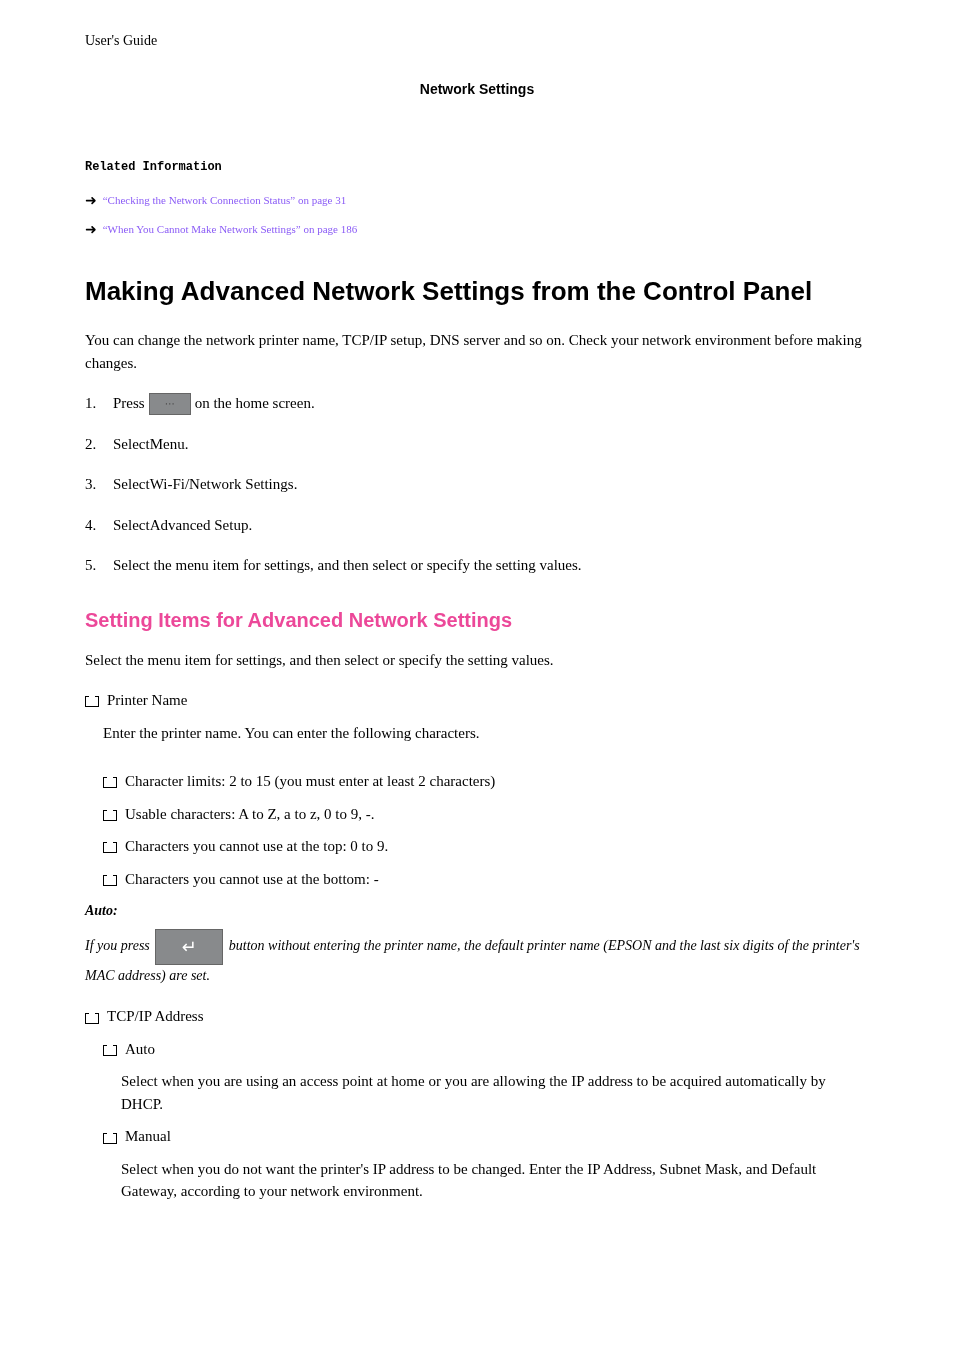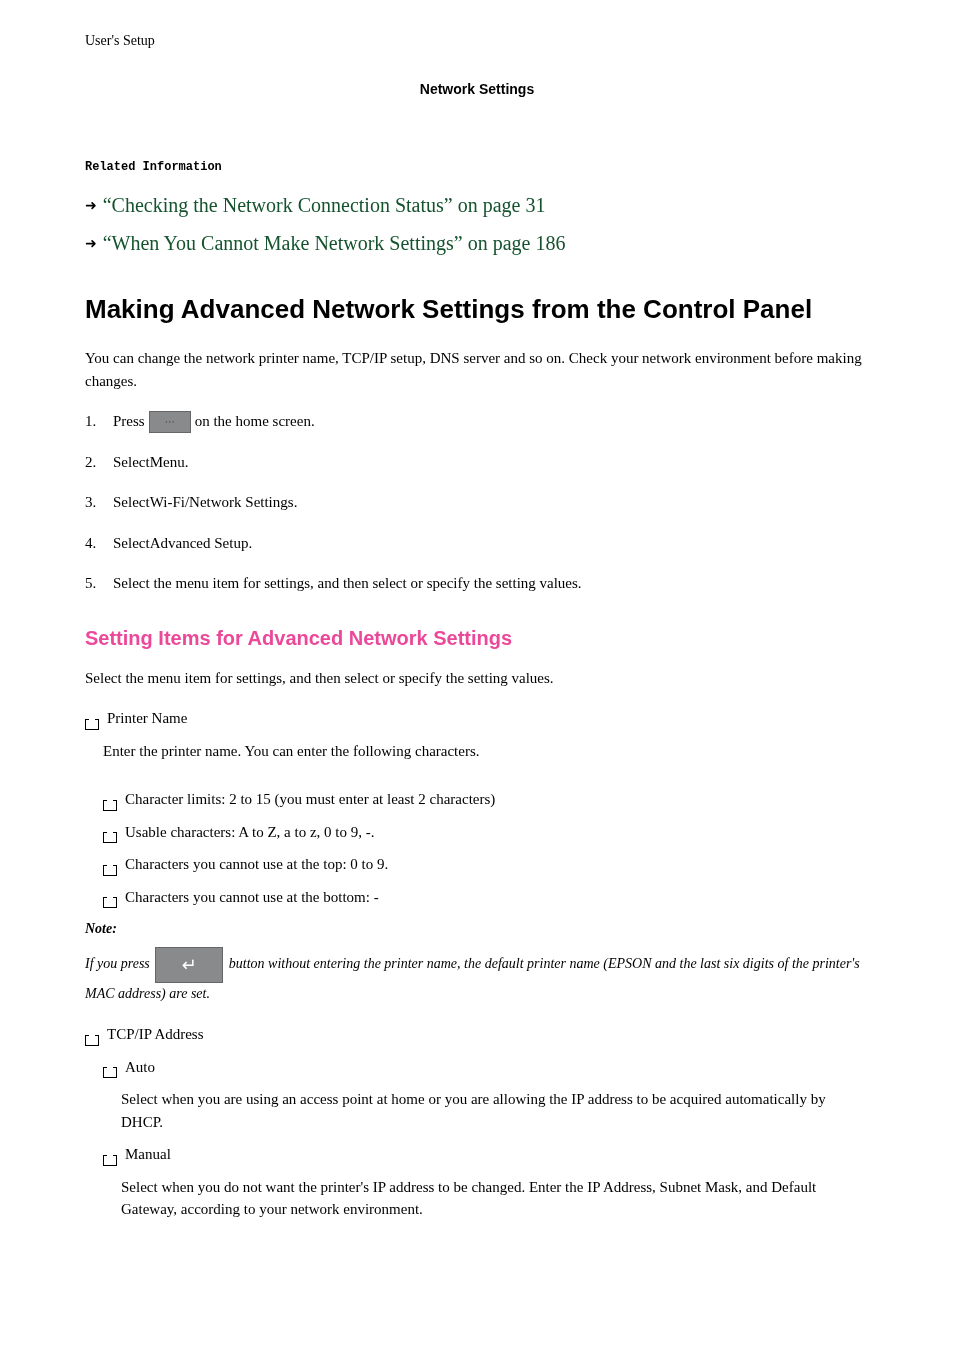--- a/index.html
+++ b/index.html
@@ -38,22 +38,22 @@
       display: flex;
       align-items: center;
       margin-bottom: 8px;
     }
     .arrow-icon {
       color: #000;
       font-size: 14px;
       margin-right: 6px;
     }
     .link {
-      color: #14532d;
-      font-size: 20px;
+      color: #8b5cf6;
+      font-size: 11px;
     }
     h1.main-heading {
       font-family: Arial, Helvetica, sans-serif;
       font-weight: bold;
       font-size: 26px;
       margin-top: 32px;
       margin-bottom: 18px;
     }
     .body-text {
       font-size: 15px;
@@ -93,21 +93,21 @@
       font-family: Arial, Helvetica, sans-serif;
       font-weight: bold;
       font-size: 20px;
       color: #ec4899;
       margin-top: 28px;
       margin-bottom: 14px;
     }
     .ul-item {
       display: flex;
       margin-bottom: 10px;
-      align-items: flex-end;
+      align-items: center;
     }
     .ul-bullet {
       width: 14px;
       height: 11px;
       border: 1.5px solid #000;
       border-top: none;
       margin-right: 8px;
       margin-top: 3px;
       flex-shrink: 0;
       position: relative;
@@ -158,21 +158,21 @@
       font-size: 18px;
       vertical-align: middle;
       margin: 0 2px;
       font-style: normal;
     }
     .bold { font-weight: normal; }
   </style>
 </head>
 <body>
 
-<div class="header-left">User's Setup</div>
+<div class="header-left">User's Guide</div>
 <div class="header-center">Network Settings</div>
 
 <div class="section-heading-bold">Related Information</div>
 
 <div class="link-row">
   <span class="arrow-icon">➜</span>
   <span class="link">“Checking the Network Connection Status” on page 31</span>
 </div>
 <div class="link-row">
   <span class="arrow-icon">➜</span>
@@ -248,21 +248,21 @@
 </div>
 <div class="ul-item indent-1">
   <span class="ul-bullet"></span>
   <div class="ul-content">Characters you cannot use at the top: 0 to 9.</div>
 </div>
 <div class="ul-item indent-1">
   <span class="ul-bullet"></span>
   <div class="ul-content">Characters you cannot use at the bottom: -</div>
 </div>
 
-<div class="note-label">Note:</div>
+<div class="note-label">Auto:</div>
 <p class="note-text">
   <span>If you press </span>
   <span class="enter-icon">↵</span>
   <span> button without entering the printer name, the default printer name (EPSON and the last six digits of the printer's MAC address) are set.</span>
 </p>
 
 <div class="ul-item">
   <span class="ul-bullet"></span>
   <div class="ul-content">TCP/IP Address</div>
 </div>

